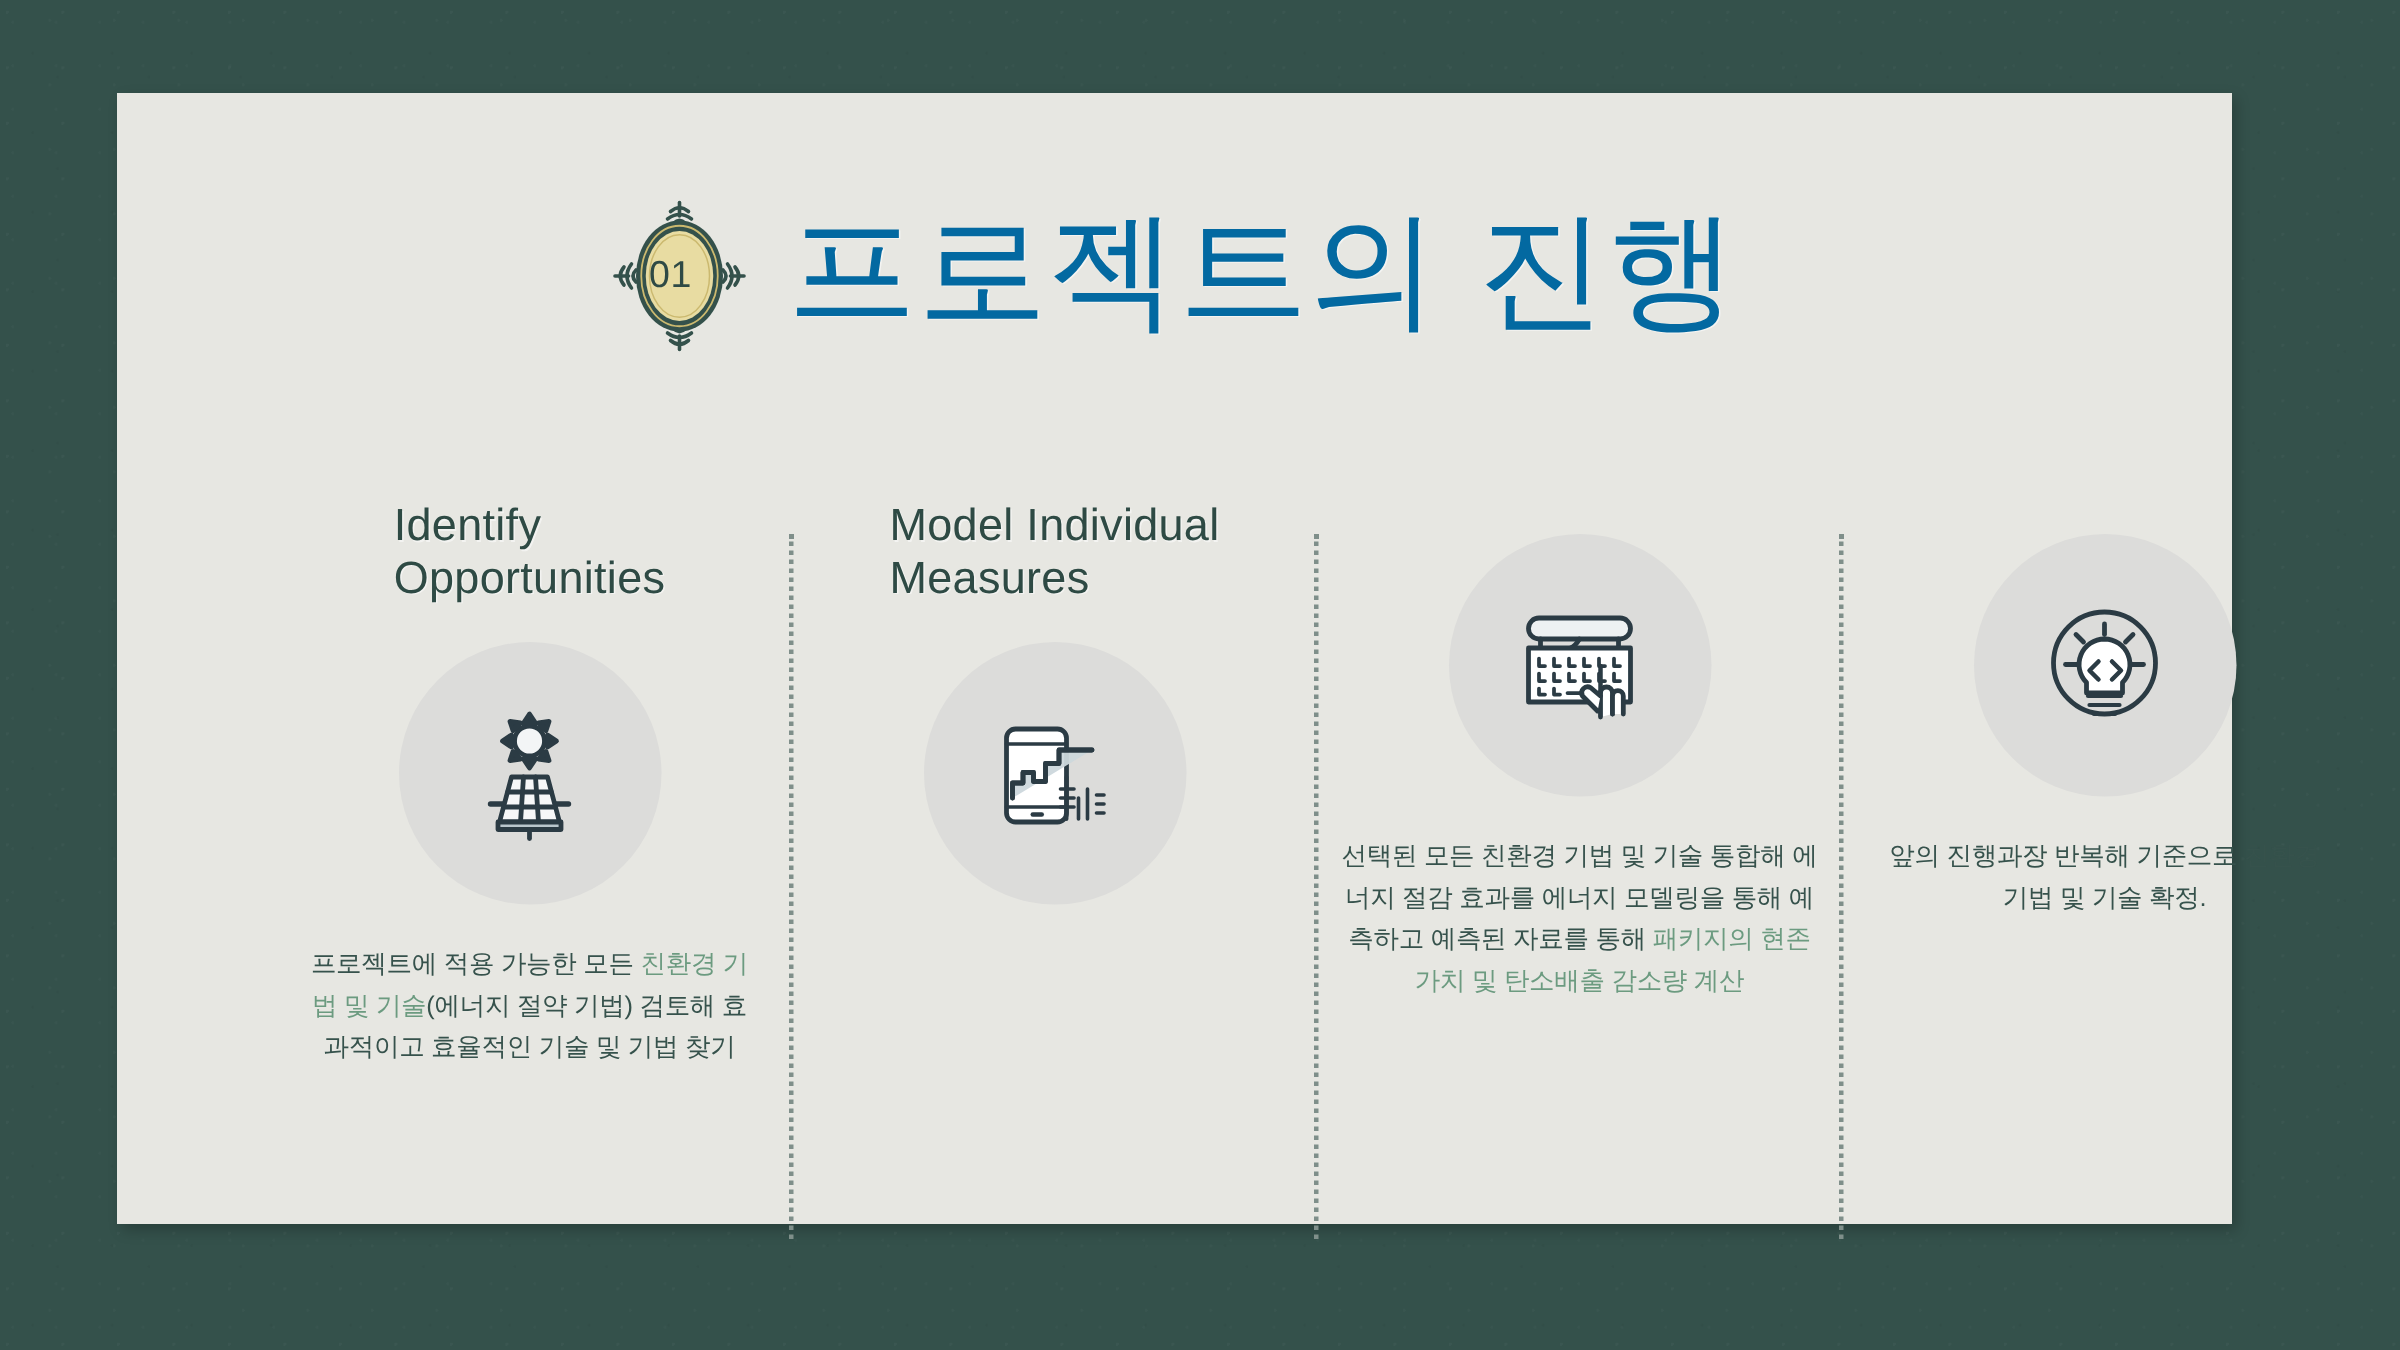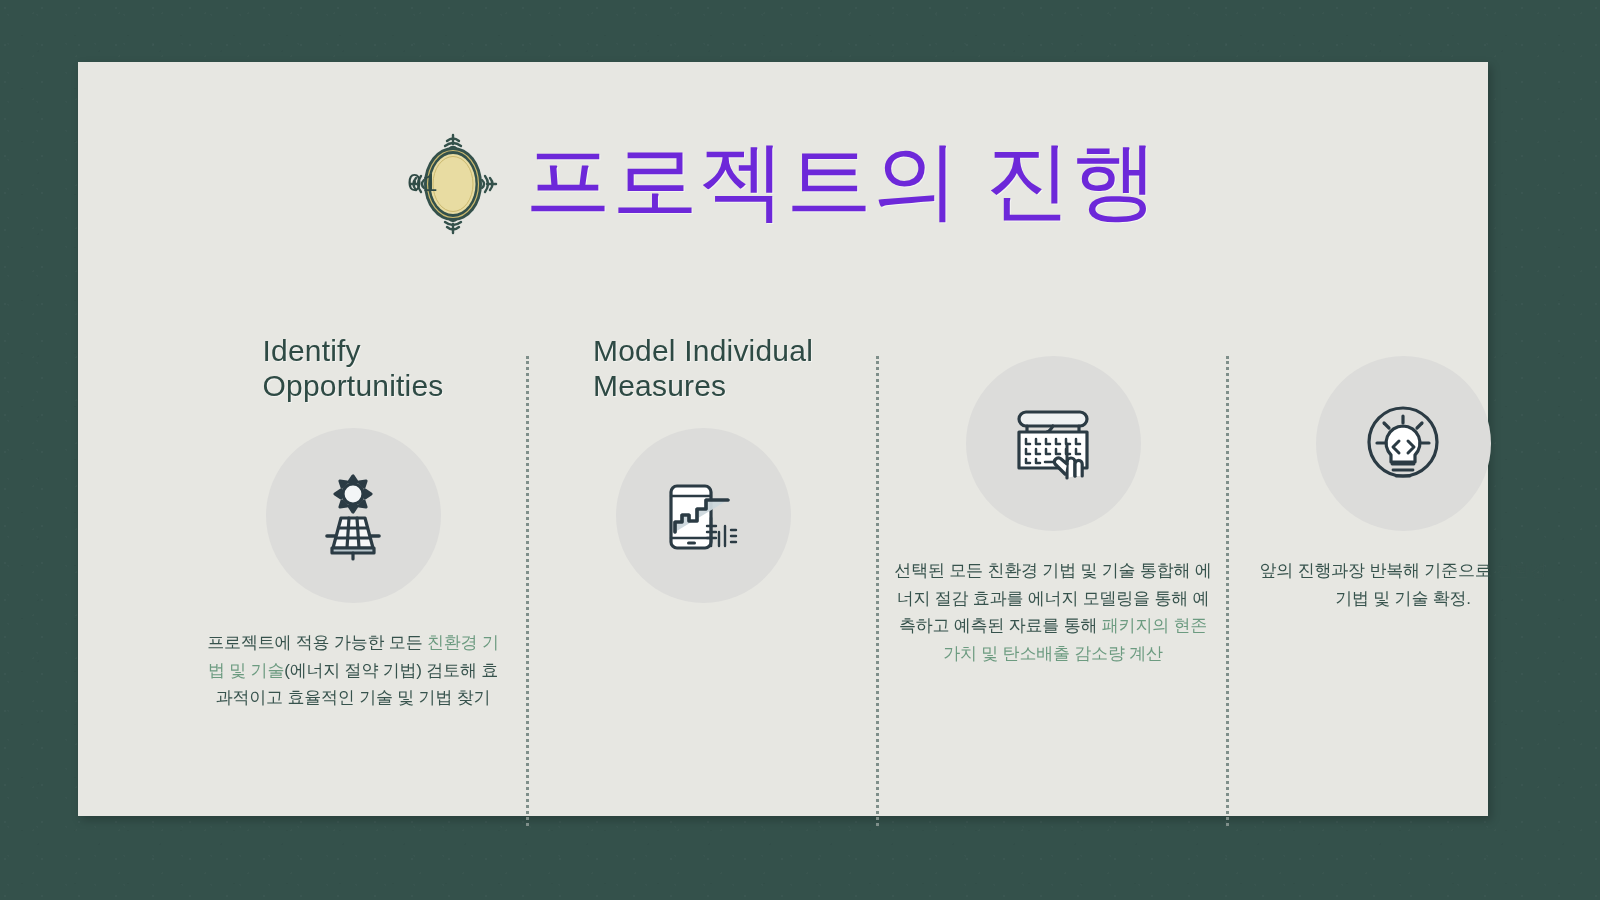--- a/index.html
+++ b/index.html
@@ -59,31 +59,31 @@
     height: 104px;
     flex: 0 0 auto;
   }
   #badge svg { display: block; width: 100%; height: 100%; }
 
   #badge-number {
     position: absolute;
     left: 0; right: 12px;
     top: 50%;
     transform: translateY(-50%);
-    text-align: left;
+    text-align: center;
     font-size: 25px;
     letter-spacing: 0.5px;
     color: #2f4a45;
-    font-family: Liberation Mono, monospace;
+    font-family: Liberation Sans, sans-serif;
   }
 
   #title {
     font-size: 86px;
     line-height: 1;
-    color: #6d28d9;
+    color: #0369a1;
     letter-spacing: 1px;
     text-shadow: 1px 1px 0 rgba(255,255,255,0.55);
     white-space: nowrap;
     padding-bottom: 8px;
   }
 
   
   #columns {
     position: absolute;
     left: 100px;

